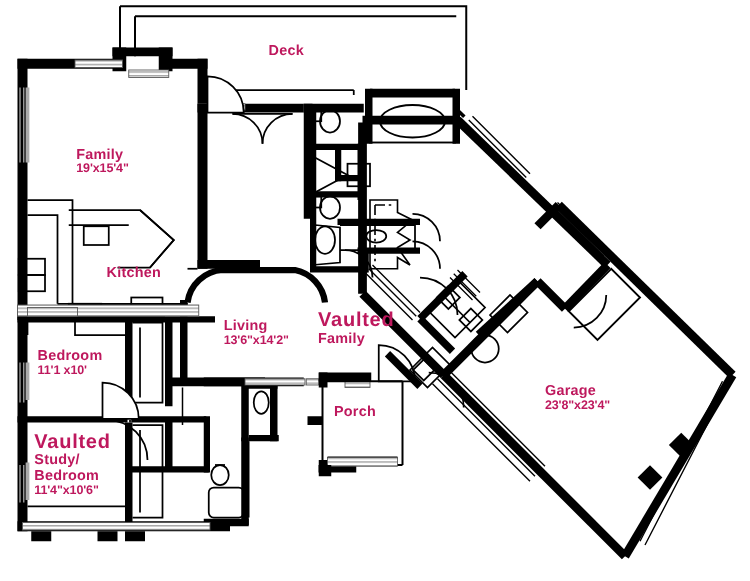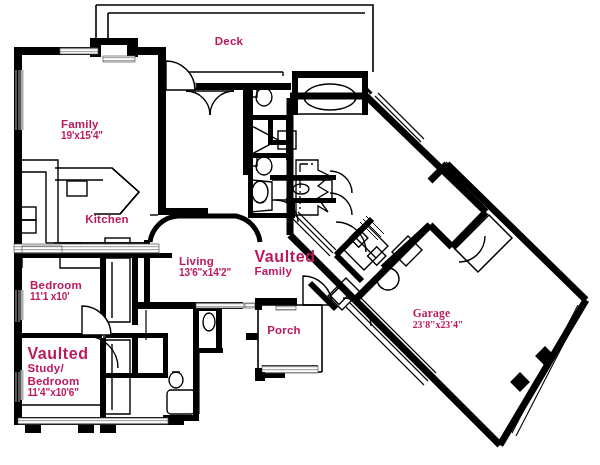--- a/index.html
+++ b/index.html
@@ -397,21 +397,21 @@
 
   <div class="room-label" style="left:56px; top:291px;">
     <span class="nm">Bedroom</span>
     <span class="dim">11'1 x10'</span>
   </div>
 
   <div class="room-label" style="left:284px; top:330px;">
     <span class="nm">Porch</span>
   </div>
 
-  <div class="room-label" style="left:438px; top:319px;font-family:Liberation Serif, serif;">
+  <div class="room-label" style="left:462px; top:319px;">
     <span class="nm">Garage</span>
     <span class="dim">23'8"x23'4"</span>
   </div>
 
   <div class="room-label" style="left:58px; top:372px;">
     <span class="vaulted">Vaulted</span>
     <span class="nm">Study/</span>
     <span class="nm">Bedroom</span>
     <span class="dim">11'4"x10'6"</span>
   </div>

